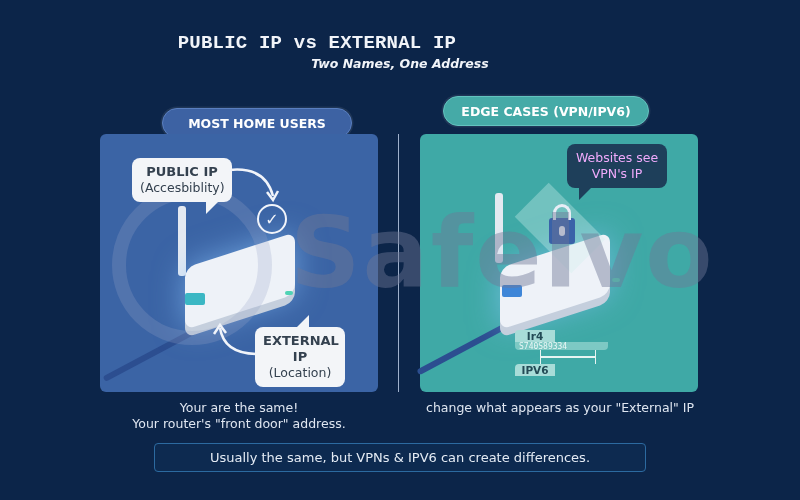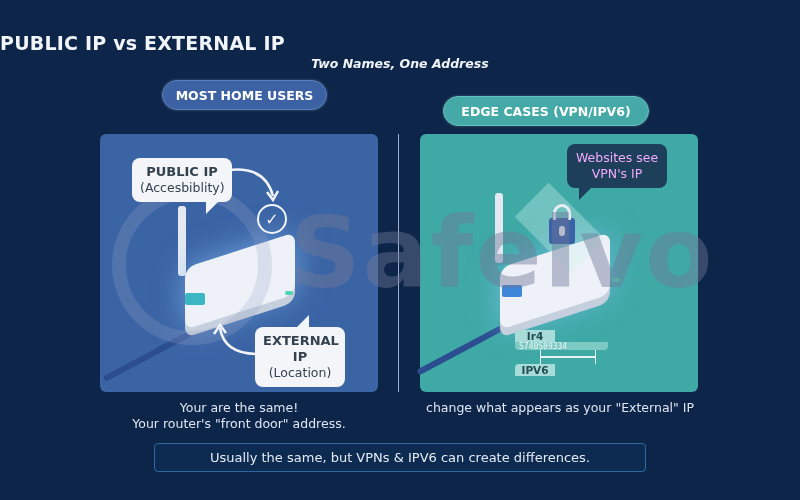--- a/index.html
+++ b/index.html
@@ -5,35 +5,36 @@
   * { box-sizing: border-box; margin: 0; padding: 0; }
   html, body { width: 800px; height: 500px; overflow: hidden; }
   body {
     background: #0c2549;
     font-family: "DejaVu Sans", sans-serif;
     color: #e8edf5;
     position: relative;
   }
   .title {
     position: absolute; top: 32px; left: 0; width: 634px;
-    text-align: left; font-weight: bold; font-size: 19px; letter-spacing: 0.2px;
+    text-align: center; font-weight: bold; font-size: 19px; letter-spacing: 0.2px;
     color: #f1f4f9;
+    font-family: Liberation Mono, monospace;
   }
   .subtitle {
     position: absolute; top: 56px; left: 0; width: 800px;
     text-align: center; font-style: italic; font-weight: bold; font-size: 12.5px;
     color: #f1f4f9;
   }
   .badge {
     position: absolute; height: 30px; border-radius: 15px;
     font-weight: bold; font-size: 12.5px; color: #fff;
     display: flex; align-items: center; justify-content: center;
     box-shadow: 0 0 0 1.5px rgba(255,255,255,0.08);
   }
-  .badge-left { left: 162px; top: 80px; width: 165px; background: #3d62a3; border: 1px solid #5a7fc0; }
+  .badge-left { left: 162px; top: 108px; width: 190px; background: #3d62a3; border: 1px solid #5a7fc0; }
   .badge-right { left: 443px; top: 96px; width: 206px; background: #45aaa7; border: 1px solid #63c3bf; }
 
   .panel { position: absolute; top: 134px; height: 258px; border-radius: 6px; overflow: hidden; }
   .panel-left { left: 100px; width: 278px; background: #3b64a5; }
   .panel-right { left: 420px; width: 278px; background: #3fa9a6; }
 
   .divider { position: absolute; left: 398px; top: 134px; width: 1px; height: 258px; background: #9fb1cc; }
 
   .watermark {
     position: absolute; top: 196px; left: 290px;

